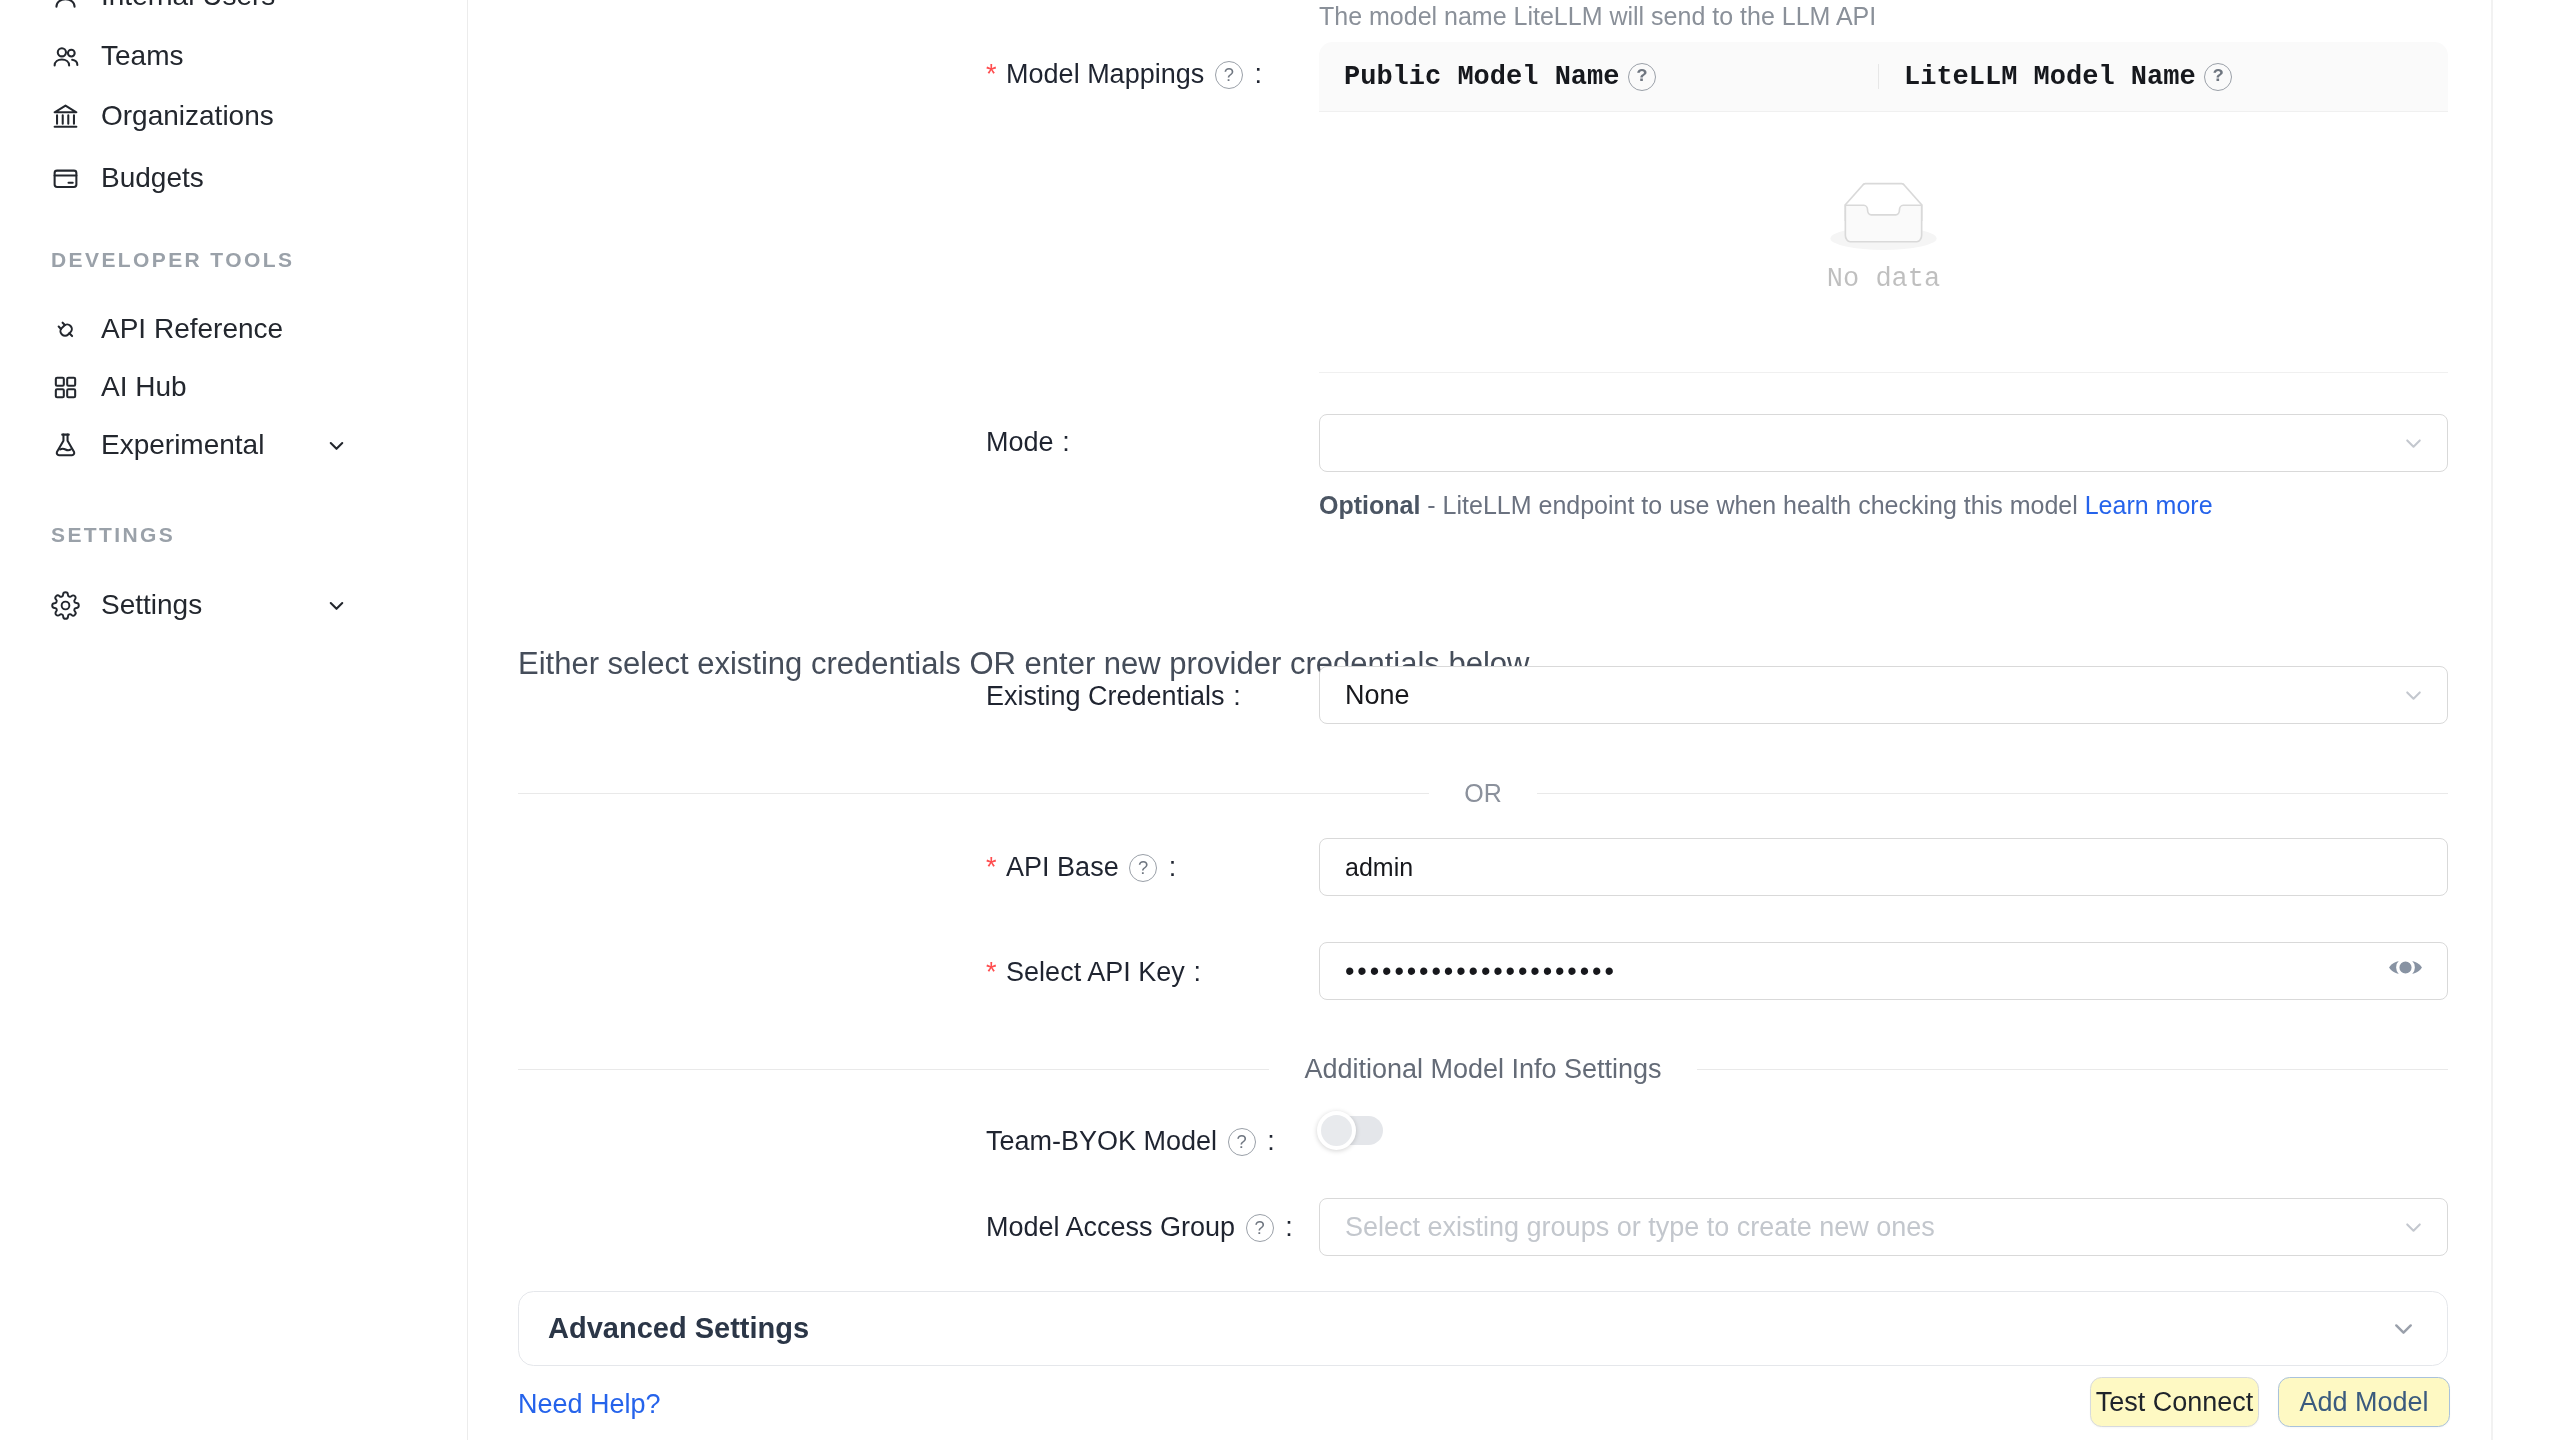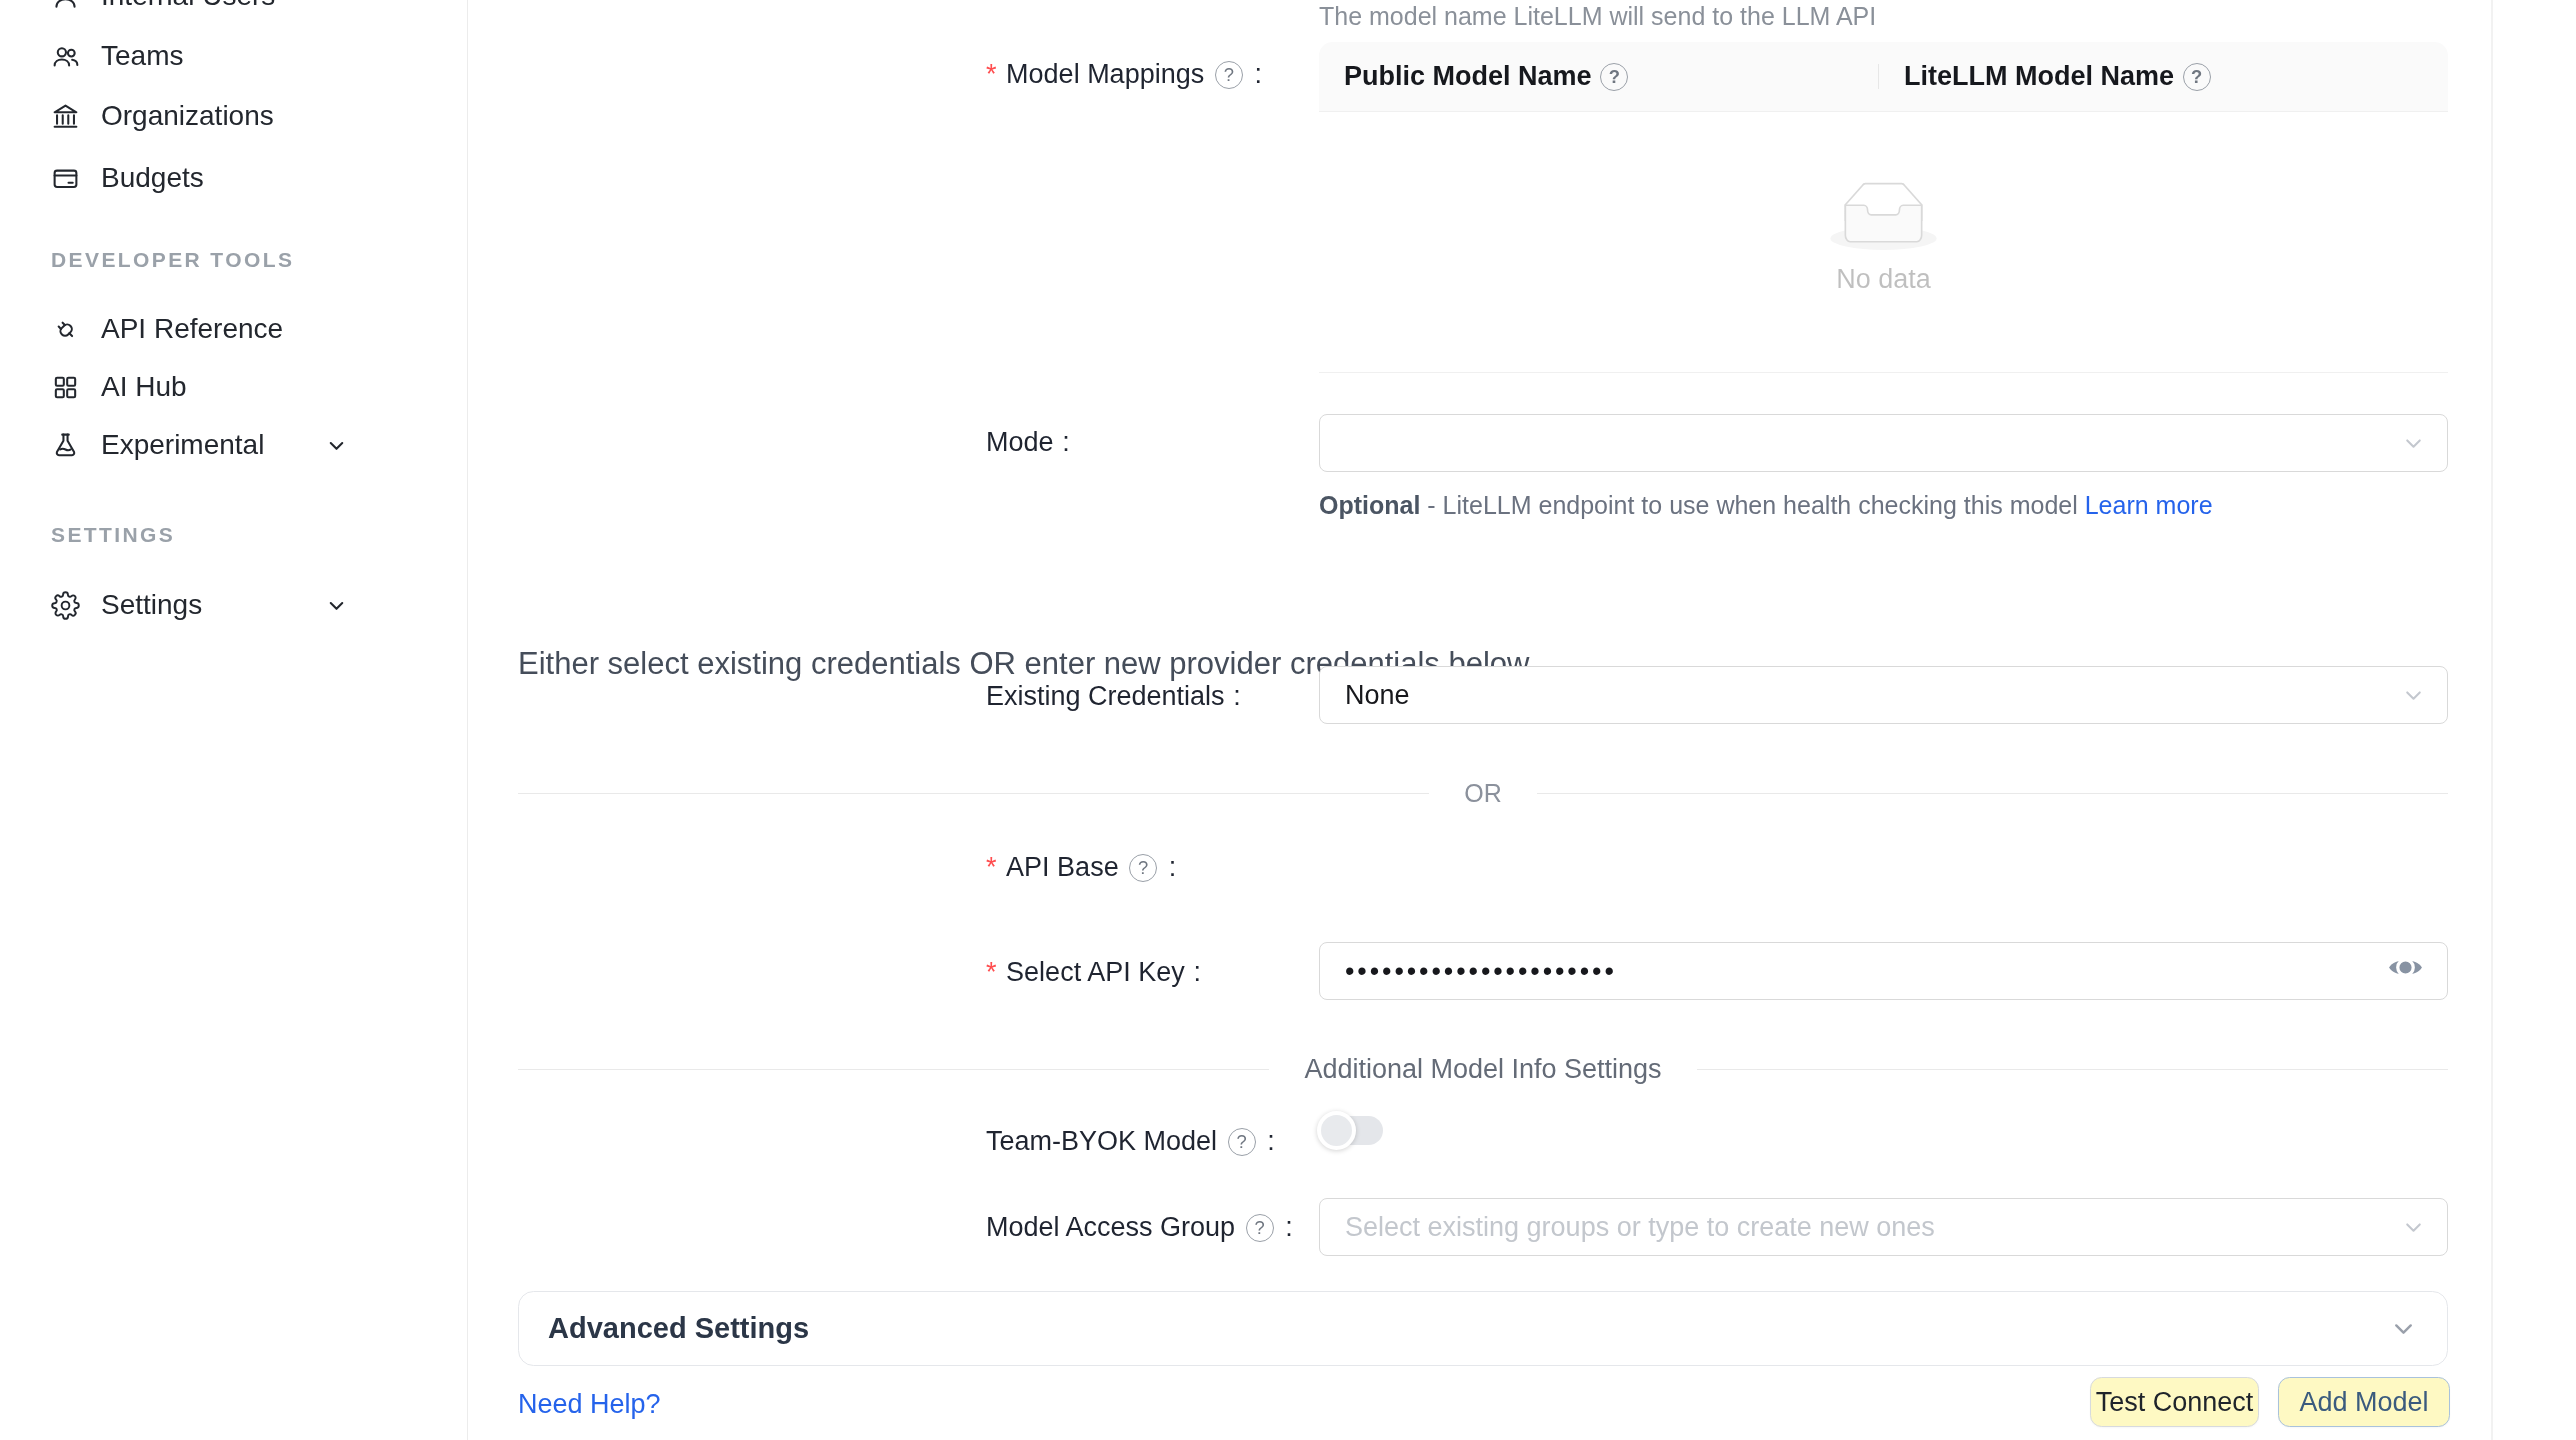--- a/index.html
+++ b/index.html
@@ -34,21 +34,21 @@
     border:1.5px solid #d9d9d9; border-radius:8px; display:flex; align-items:center;
     padding:0 25px; font-size:27px; cursor:pointer; }
   .ctl .val { color:#17181c; }
   .ctl .ph { color:#c3c7cd; }
   .ctl-chevron { position:absolute; right:21px; top:50%; transform:translateY(-50%); }
 
   .help-gray { color:#8a9099; font-size:25px; }
 
   
   .mtable { position:absolute; left:1319px; top:42px; width:1129px; height:331px;
-    border-bottom:1.5px solid #f0f0f0; }
+    border-bottom:1.5px solid #f0f0f0;font-family:Liberation Mono, monospace; }
   .mtable-head { display:flex; height:70px; background:#fafafa;
     border-radius:13.6px 13.6px 0 0; border-bottom:1.5px solid #f0f0f0; }
   .mth { display:flex; align-items:center; gap:5.8px; padding-left:25px;
     font-size:27px; font-weight:700; color:#16181d; position:relative; }
   .mth.c1 { width:560px; }
   .mth.c2 { flex:1; }
   .mth.c1:after { content:""; position:absolute; right:0; top:22px; height:25px;
     width:1.5px; background:#e7e7e7; }
   .mtable-empty { height:261px; display:flex; flex-direction:column;
     align-items:center; justify-content:flex-start; padding-top:70px; }
@@ -248,20 +248,23 @@
       <span class="tx or-tx">OR</span>
       <span class="ln"></span>
     </div>
 
     <div class="row-label" style="top:852px;">
       <span class="req">*</span>
       <span>API Base</span>
       <span class="qicon">?</span>
       <span class="colon">:</span>
     </div>
+    <div class="ctl" style="left:851px; top:838px; cursor:text;">
+      <span class="val" style="font-size:25px;">admin</span>
+    </div>
 
     <div class="row-label" style="top:957px;">
       <span class="req">*</span>
       <span>Select API Key</span>
       <span class="colon">:</span>
     </div>
     <div class="ctl" style="left:851px; top:942px; cursor:text;">
       <span class="pwd-dots">••••••••••••••••••••••</span>
       <span class="eye">
         <svg width="37" height="29" viewBox="0 0 38 30">

